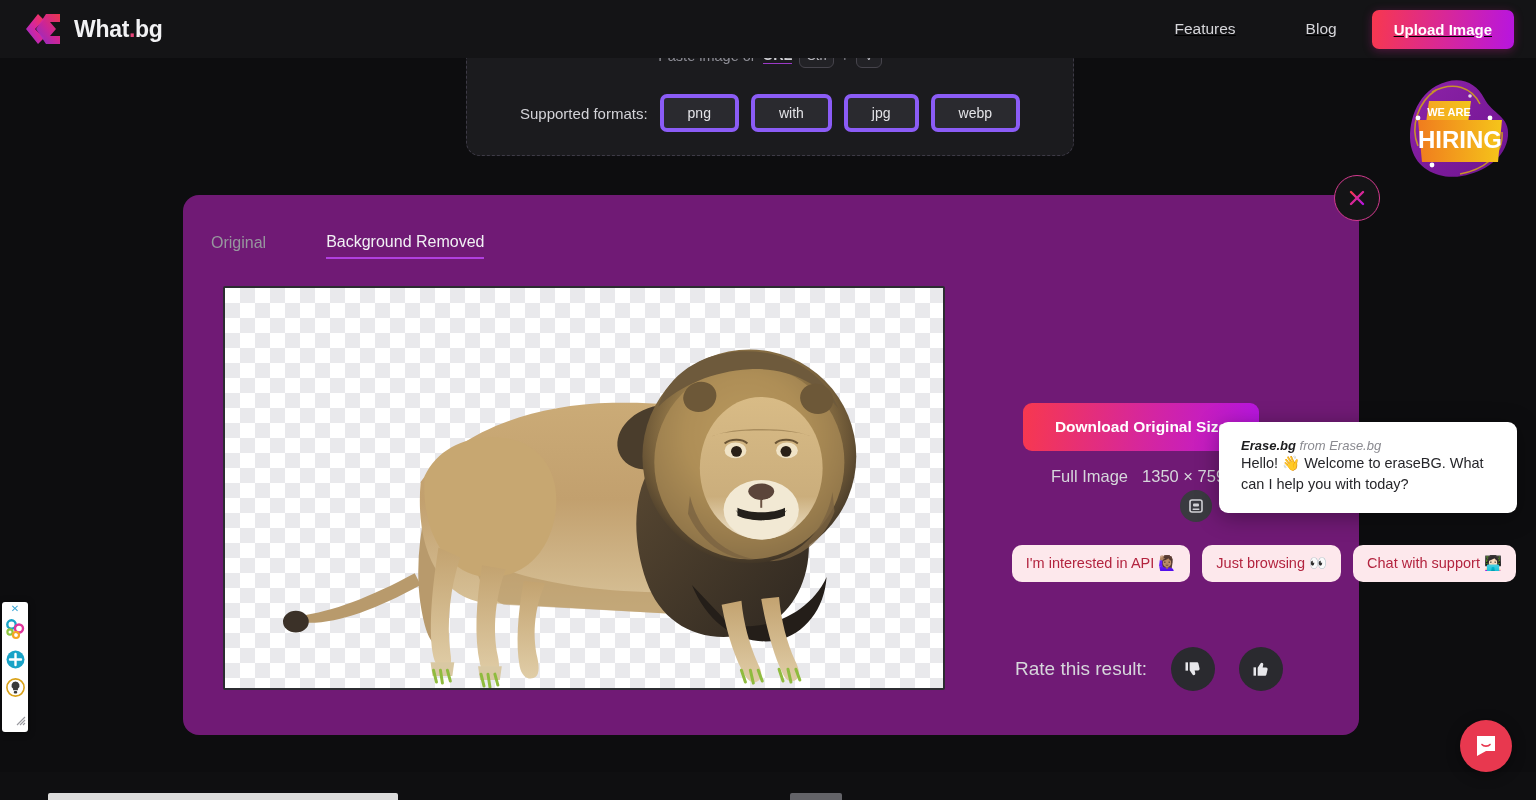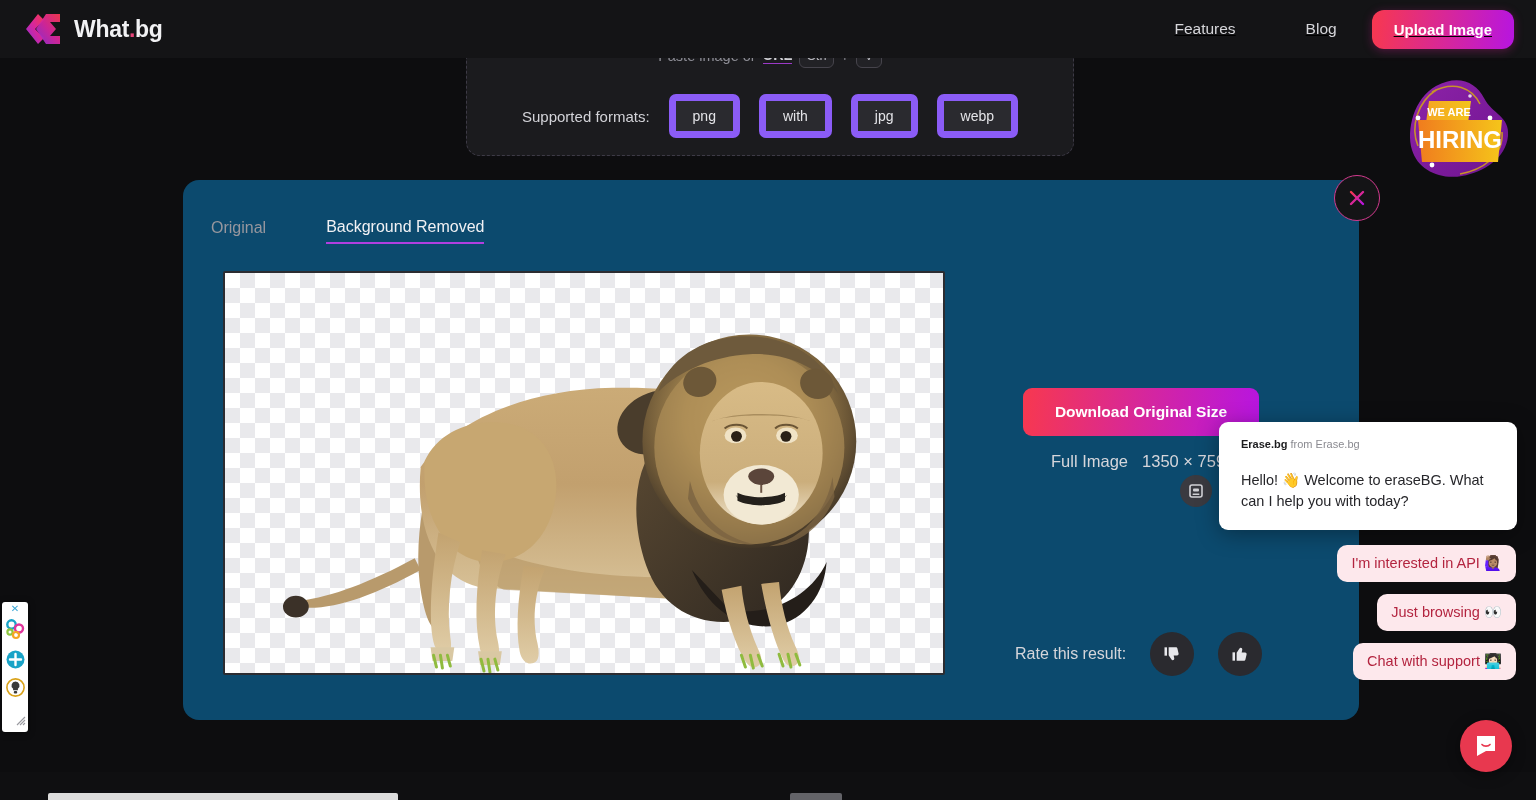--- a/index.html
+++ b/index.html
@@ -29,21 +29,21 @@
     position: absolute; right: 22px; top: 0; height: 58px;
     display: flex; align-items: center; gap: 0; text-decoration: underline;
   }
   .nav-link {
     color: #d7d7db; font-size: 15.5px; padding: 0 35px; cursor: pointer;
     white-space: nowrap;
   }
   .upload-btn {
     background: linear-gradient(95deg,#f7384f 0%, #d5269e 55%, #b715e0 100%);
     color: #fff; font-size: 15px; font-weight: bold;
-    padding: 11px 22px; border-radius: 12px; border: none; cursor: pointer;
+    padding: 11px 22px; border-radius: 7px; border: none; cursor: pointer;
     white-space: nowrap;
     box-shadow: 0 2px 10px rgba(200,30,140,.35);
   }
 
   
   .dropzone {
     position: absolute; left: 466px; top: -84px; width: 608px; height: 240px;
     background: #1b1b1e;
     border: 1px dashed #3d3a46;
     border-radius: 14px;
@@ -59,40 +59,40 @@
   }
   .dz-url { color: #cfcfd4; font-weight: bold; border-bottom: 1px solid #9b39c7; }
   .keycap {
     display: inline-flex; align-items: center; justify-content: center;
     min-width: 26px; height: 25px; padding: 0 6px;
     border: 1px solid #46444c; border-radius: 6px;
     color: #b4b4ba; font-size: 13px; background: #222226;
   }
   .plus { color: #8d8d95; font-size: 14px; }
   .dz-formats-row {
-    margin-top: 26px; display: flex; align-items: center; gap: 19px;
+    margin-top: 26px; display: flex; align-items: center; gap: 12px;
     color: #d3d3d8; font-size: 15px;
   }
   .fmt-chip {
     background: #2a2a2f; color: #e4e4e8; font-size: 14px;
-    padding: 7px 17px; border-radius: 7px; border: 7px solid #8b5cf6;
+    padding: 7px 24px; border-radius: 7px; border: 4px solid #8b5cf6;
     cursor: pointer;
   }
 
   
   .hiring-badge {
     position: absolute; right: 12px; top: 72px; width: 132px; height: 116px;
     z-index: 22;
     text-decoration: underline;
   }
 
   
   .result-card {
-    position: absolute; left: 183px; top: 180px; width: 1176px; height: 540px;
-    background: #0c4a6e; border-radius: 16px; z-index: 10;
+    position: absolute; left: 183px; top: 195px; width: 1176px; height: 540px;
+    background: #701a75; border-radius: 16px; z-index: 10;
   }
   .tabs {
     position: absolute; left: 28px; top: 38px;
     display: flex; align-items: center; gap: 60px;
   }
   .tab {
     font-size: 16px; color: #97979e; cursor: pointer; padding-bottom: 6px;
   }
   .tab.active {
     color: #f1f1f4; border-bottom: 2px solid #b13fe0;
@@ -126,21 +126,21 @@
   .size-icon-btn {
     position: absolute; left: 997px; top: 295px;
     width: 32px; height: 32px; border-radius: 50%;
     background: #3a3a40; display: flex; align-items: center; justify-content: center;
     cursor: pointer;
   }
   .rate-row {
     position: absolute; left: 832px; top: 452px;
     display: flex; align-items: center; gap: 24px;
   }
-  .rate-label { color: #d6d6db; font-size: 16px; white-space: nowrap; }
+  .rate-label { color: #d6d6db; font-size: 19px; white-space: nowrap; }
   .rate-btn {
     width: 44px; height: 44px; border-radius: 50%;
     background: #2a2a2f; border: none; cursor: pointer;
     display: flex; align-items: center; justify-content: center;
   }
 
   
   .close-circle {
     position: absolute; left: 1334px; top: 175px;
     width: 46px; height: 46px; border-radius: 50%;
@@ -150,27 +150,27 @@
   }
 
   
   .chat-bubble {
     position: absolute; left: 1219px; top: 422px; width: 298px;
     background: #fff; border-radius: 9px;
     padding: 16px 20px 18px 22px;
     box-shadow: 0 4px 22px rgba(0,0,0,.35);
     z-index: 40;
   }
-  .chat-meta { font-size: 11px; color: #8a8a90; margin-bottom: 20px; }
+  .chat-meta { font-size: 13px; color: #8a8a90; margin-bottom: 0; font-style: italic; }
   .chat-meta b { color: #1c1c1e; font-weight: bold; }
   .chat-text { font-size: 14.5px; color: #26262a; line-height: 1.45; }
 
   .quick-replies {
     position: absolute; right: 20px; top: 545px;
-    display: flex; flex-direction: column; align-items: flex-end; gap: 12px;
+    display: flex; flex-direction: row; align-items: flex-end; gap: 12px;
     z-index: 40;
   }
   .qr-btn {
     background: #fde8ec; color: #b3243f; font-size: 14.5px;
     border: none; border-radius: 10px; padding: 10px 14px; cursor: pointer;
     white-space: nowrap;
   }
   .chat-launcher {
     position: absolute; right: 24px; bottom: 28px;
     width: 52px; height: 52px; border-radius: 50%;

